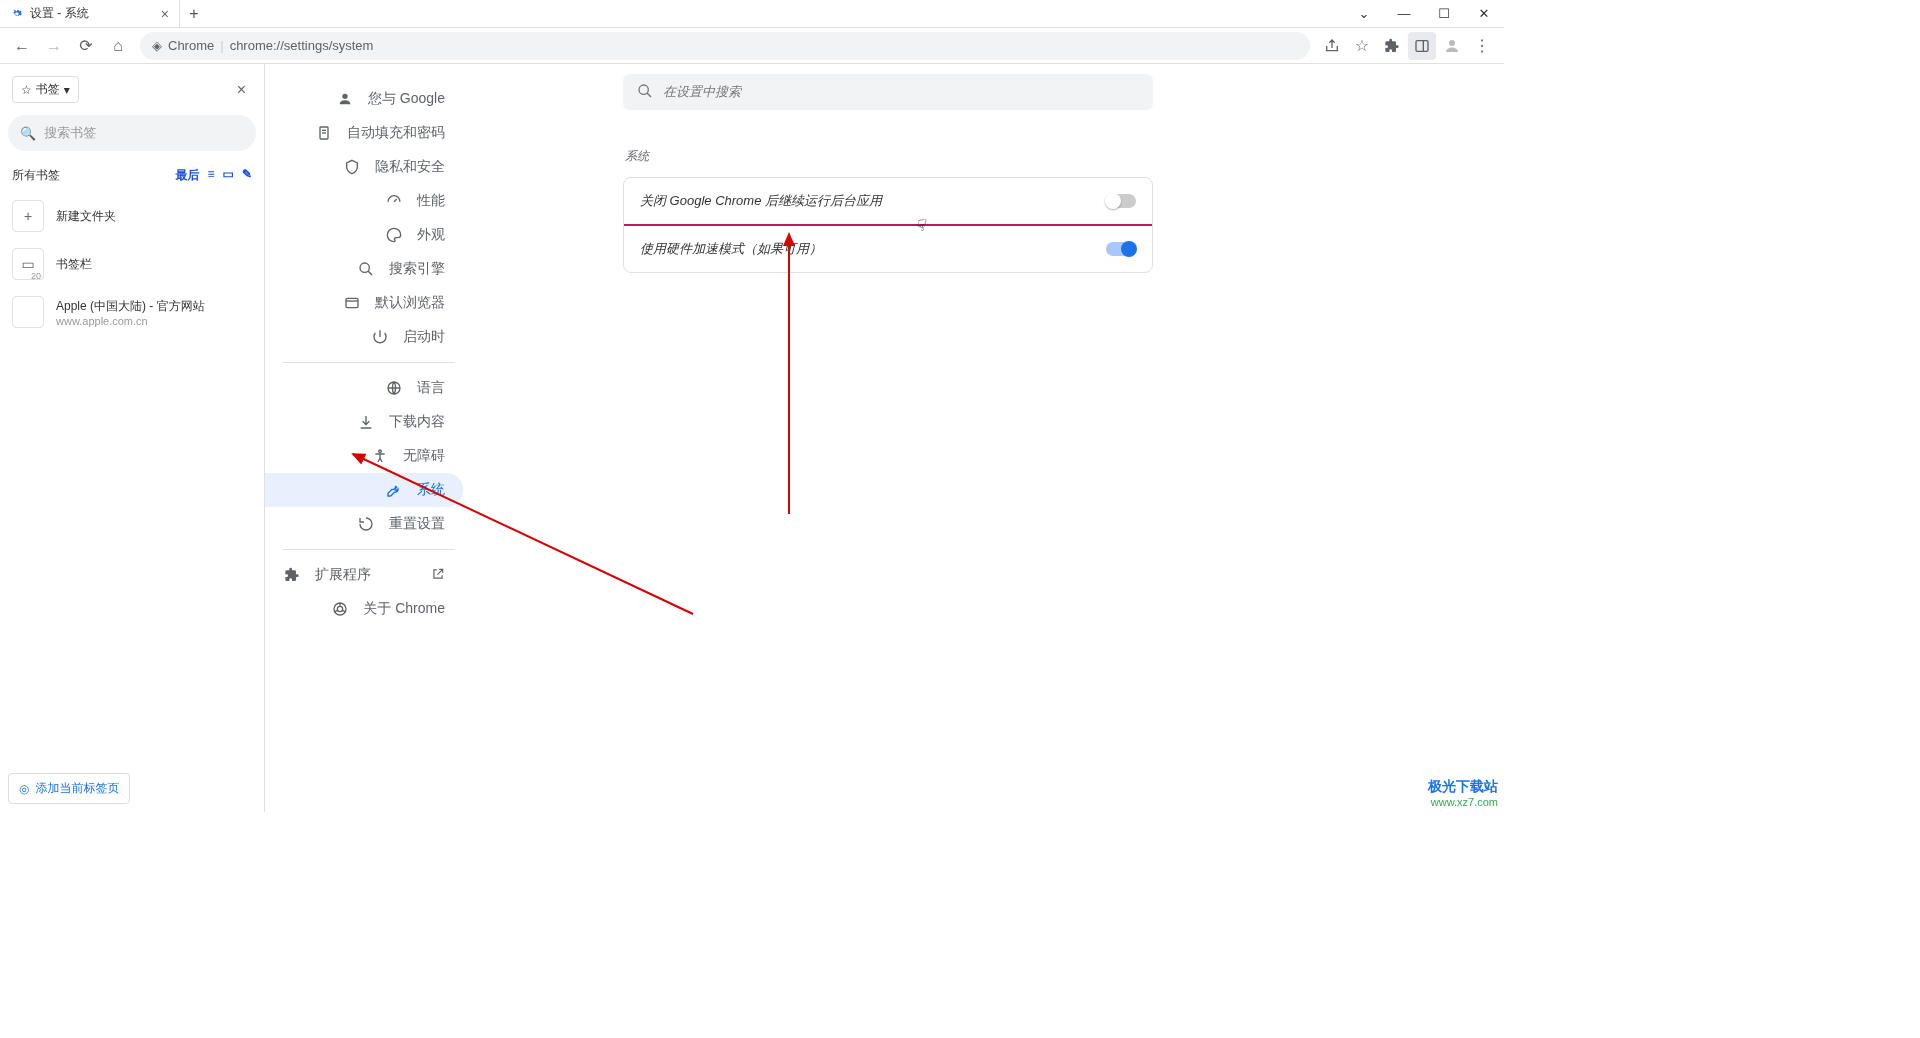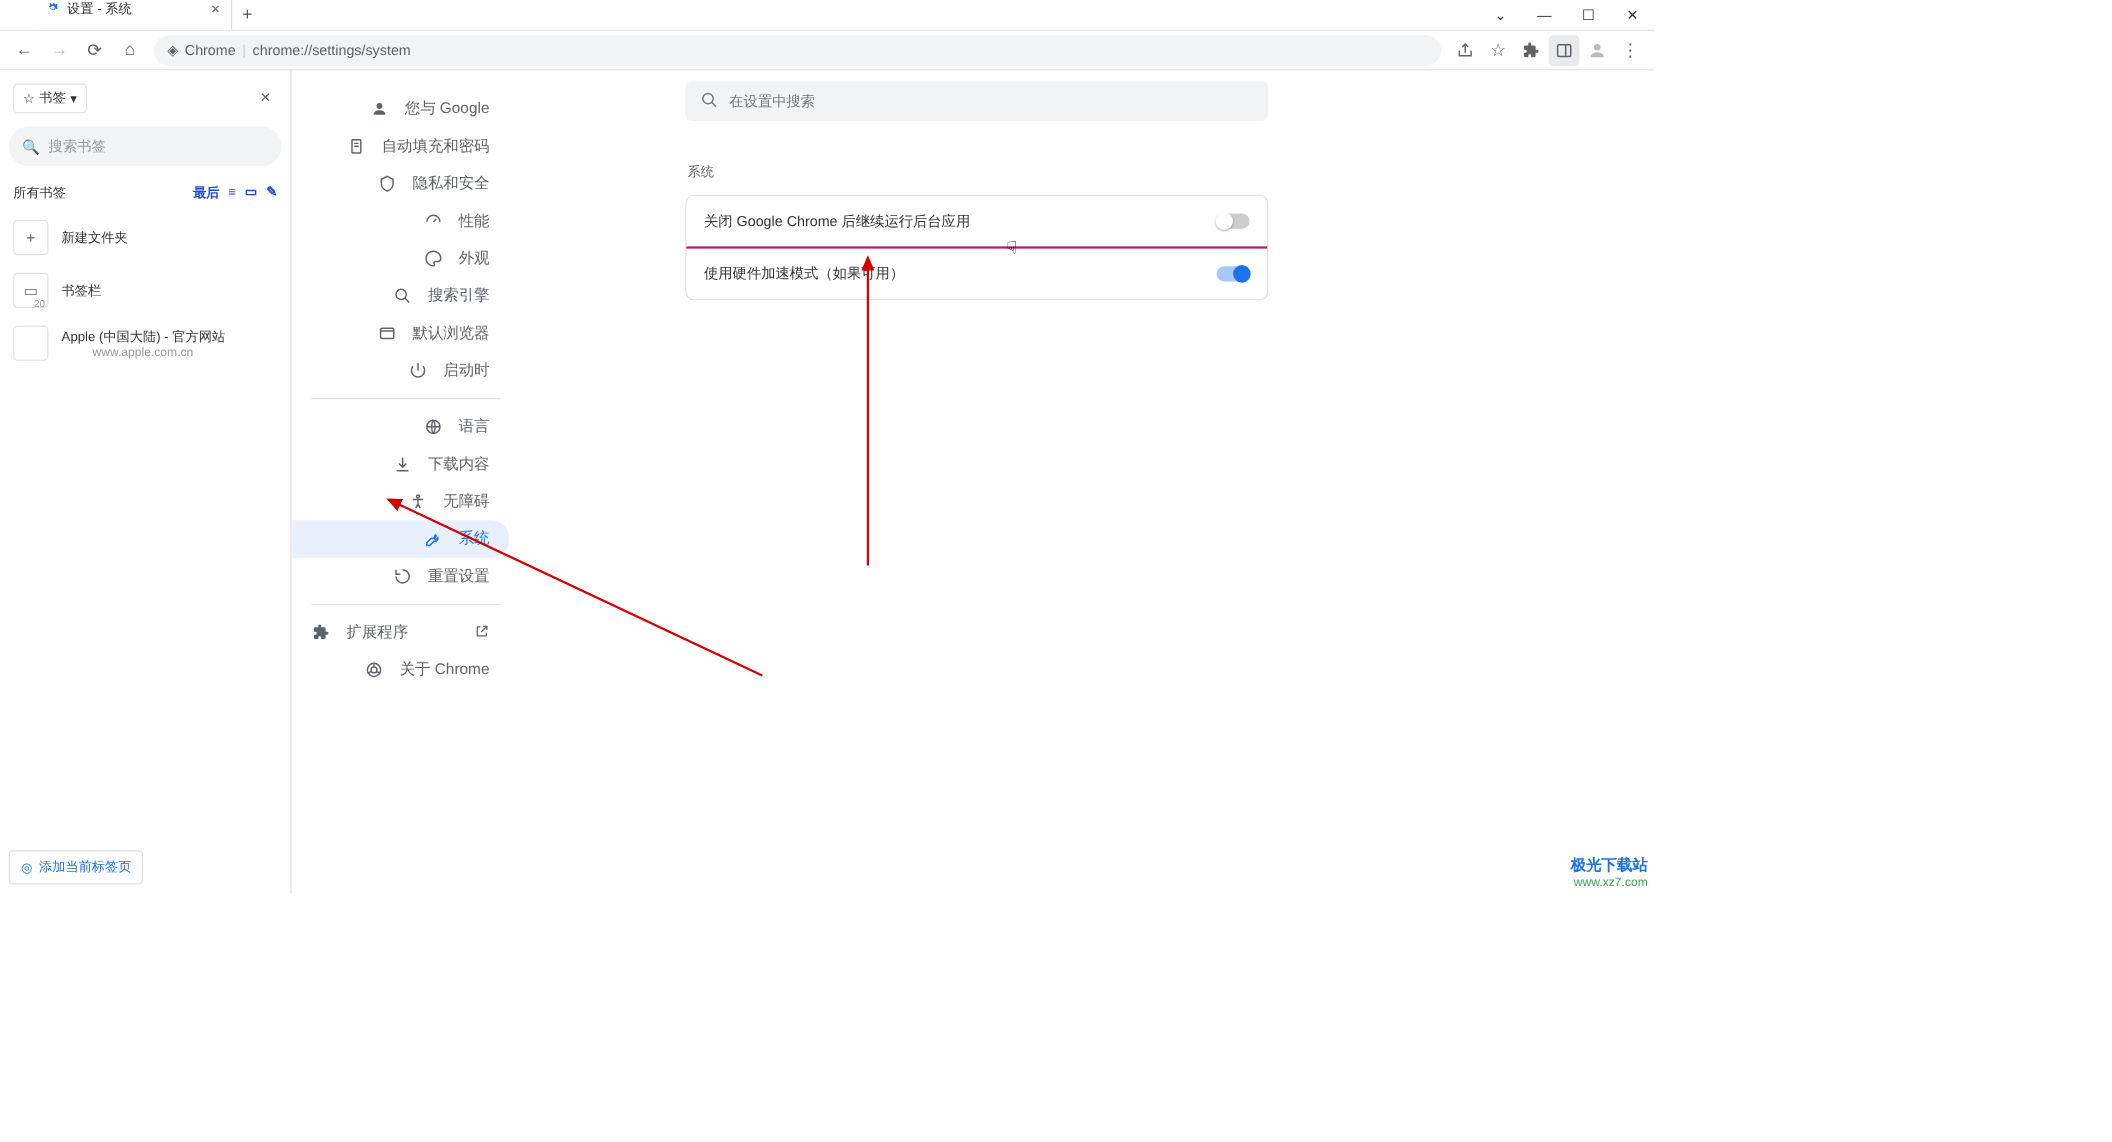--- a/index.html
+++ b/index.html
@@ -1,20 +1,20 @@
 <!DOCTYPE html>
 <html><head>
 <meta charset="utf-8">
 <style>
 * { margin: 0; padding: 0; box-sizing: border-box; font-family: "Microsoft YaHei", "Segoe UI", Arial, sans-serif; }
 body { background: #fff; width: 1504px; height: 812px; overflow: hidden; position: relative; }
 
 
 .titlebar { height: 28px; background: #fff; display: flex; align-items: center; border-bottom: 1px solid #e0e0e0; }
-.tab { display: flex; align-items: flex-start; height: 100%; padding: 0 10px; background: #fff; border-right: 1px solid #e0e0e0; min-width: 180px; font-size: 12px; color: #333; gap: 6px; margin-left: 31px; }
+.tab { display: flex; align-items: center; height: 100%; padding: 0 10px; background: #fff; border-right: 1px solid #e0e0e0; min-width: 180px; font-size: 12px; color: #333; gap: 6px; }
 .tab-icon { width: 14px; height: 14px; display: flex; align-items: center; justify-content: center; }
 .tab .close { margin-left: auto; color: #666; font-size: 14px; }
 .newtab { width: 28px; display: flex; align-items: center; justify-content: center; color: #555; font-size: 16px; }
 .win-controls { margin-left: auto; display: flex; }
 .win-btn { width: 40px; height: 28px; display: flex; align-items: center; justify-content: center; color: #333; font-size: 13px; }
 
 
 .urlbar { height: 36px; display: flex; align-items: center; padding: 0 8px; border-bottom: 1px solid #e0e0e0; gap: 4px; }
 .nav-btn { width: 28px; height: 28px; display: flex; align-items: center; justify-content: center; color: #5f6368; border-radius: 50%; }
 .nav-btn.disabled { color: #bbb; }
@@ -31,40 +31,40 @@
 
 .bookmarks-panel { width: 265px; border-right: 1px solid #e0e0e0; display: flex; flex-direction: column; padding: 8px; position: relative; }
 .bm-header { display: flex; align-items: center; justify-content: space-between; padding: 4px; }
 .bm-chip { display: flex; align-items: center; gap: 4px; border: 1px solid #dadce0; border-radius: 4px; padding: 4px 8px; font-size: 12px; color: #333; }
 .bm-close { color: #666; font-size: 16px; padding: 0 6px; }
 .bm-search { margin: 8px 0; background: #f1f3f4; border-radius: 18px; height: 36px; display: flex; align-items: center; padding: 0 12px; font-size: 13px; color: #999; gap: 8px; }
 .bm-row { display: flex; align-items: center; justify-content: space-between; padding: 8px 4px; font-size: 12px; color: #333; gap: 12px; }
 .bm-row .actions { display: flex; gap: 8px; color: #1d4ed8; font-weight: bold; }
 .bm-item { display: flex; align-items: center; gap: 12px; padding: 8px 4px; font-size: 12px; color: #333; }
 .bm-icon-box { width: 32px; height: 32px; border: 1px solid #e0e0e0; border-radius: 4px; display: flex; align-items: center; justify-content: center; color: #666; font-size: 14px; }
-.bm-item .sub { font-size: 11px; color: #999; margin-left: 28px; }
+.bm-item .sub { font-size: 11px; color: #999; }
 .bm-footer { position: absolute; bottom: 8px; left: 8px; right: 8px; }
 .bm-footer-btn { border: 1px solid #dadce0; border-radius: 4px; padding: 6px 10px; font-size: 12px; color: #1a73e8; display: flex; align-items: center; gap: 6px; width: fit-content; }
 
 
 .settings-area { flex: 1; display: flex; position: relative; }
 .settings-sidebar { width: 208px; padding-top: 10px; }
 .settings-header { display: flex; align-items: center; gap: 10px; padding: 10px 18px; font-size: 16px; color: #202124; }
 .chrome-logo { width: 22px; height: 22px; border-radius: 50%; background: conic-gradient(#ea4335 0 120deg, #fbbc05 120deg 240deg, #34a853 240deg 360deg); position: relative; }
 .chrome-logo::after { content: ""; position: absolute; top: 5px; left: 5px; width: 12px; height: 12px; background: #4285f4; border: 2px solid #fff; border-radius: 50%; }
 .nav-list { margin-top: 8px; }
 .nav-item { display: flex; align-items: center; gap: 14px; padding: 8px 18px; font-size: 14px; color: #5f6368; border-radius: 0 16px 16px 0; margin-right: 10px; justify-content: flex-end; }
 .nav-item .icon { width: 18px; display: flex; justify-content: center; color: #5f6368; }
 .nav-item.active { background: #e8f0fe; color: #1a73e8; }
 .nav-item.active .icon { color: #1a73e8; }
 .nav-divider { border: none; border-top: 1px solid #e0e0e0; margin: 8px 18px; }
 .nav-item .ext-link { margin-left: auto; color: #5f6368; }
 
 
-.settings-content { flex: 1; padding: 10px 20px; position: relative; }
+.settings-content { flex: 1; padding: 10px 20px; position: relative; font-style: italic; }
 .search-box { width: 530px; height: 36px; background: #f1f3f4; border-radius: 6px; display: flex; align-items: center; padding: 0 14px; gap: 10px; color: #777; font-size: 13px; margin-left: 130px; }
 .section-title { margin-top: 38px; margin-left: 132px; font-size: 12px; color: #5f6368; }
 .settings-card { width: 530px; margin-left: 130px; margin-top: 12px; border: 1px solid #e0e0e0; border-radius: 8px; background: #fff; }
 .card-row { display: flex; align-items: center; justify-content: space-between; padding: 14px 16px; font-size: 13px; color: #333; border-bottom: 2px solid #be185d; }
 .card-row:last-child { border-bottom: none; }
 
 
 .toggle { width: 30px; height: 14px; border-radius: 7px; position: relative; }
 .toggle::after { content: ""; position: absolute; width: 16px; height: 16px; border-radius: 50%; top: -1px; }
 .toggle.off { background: #ccc; }

